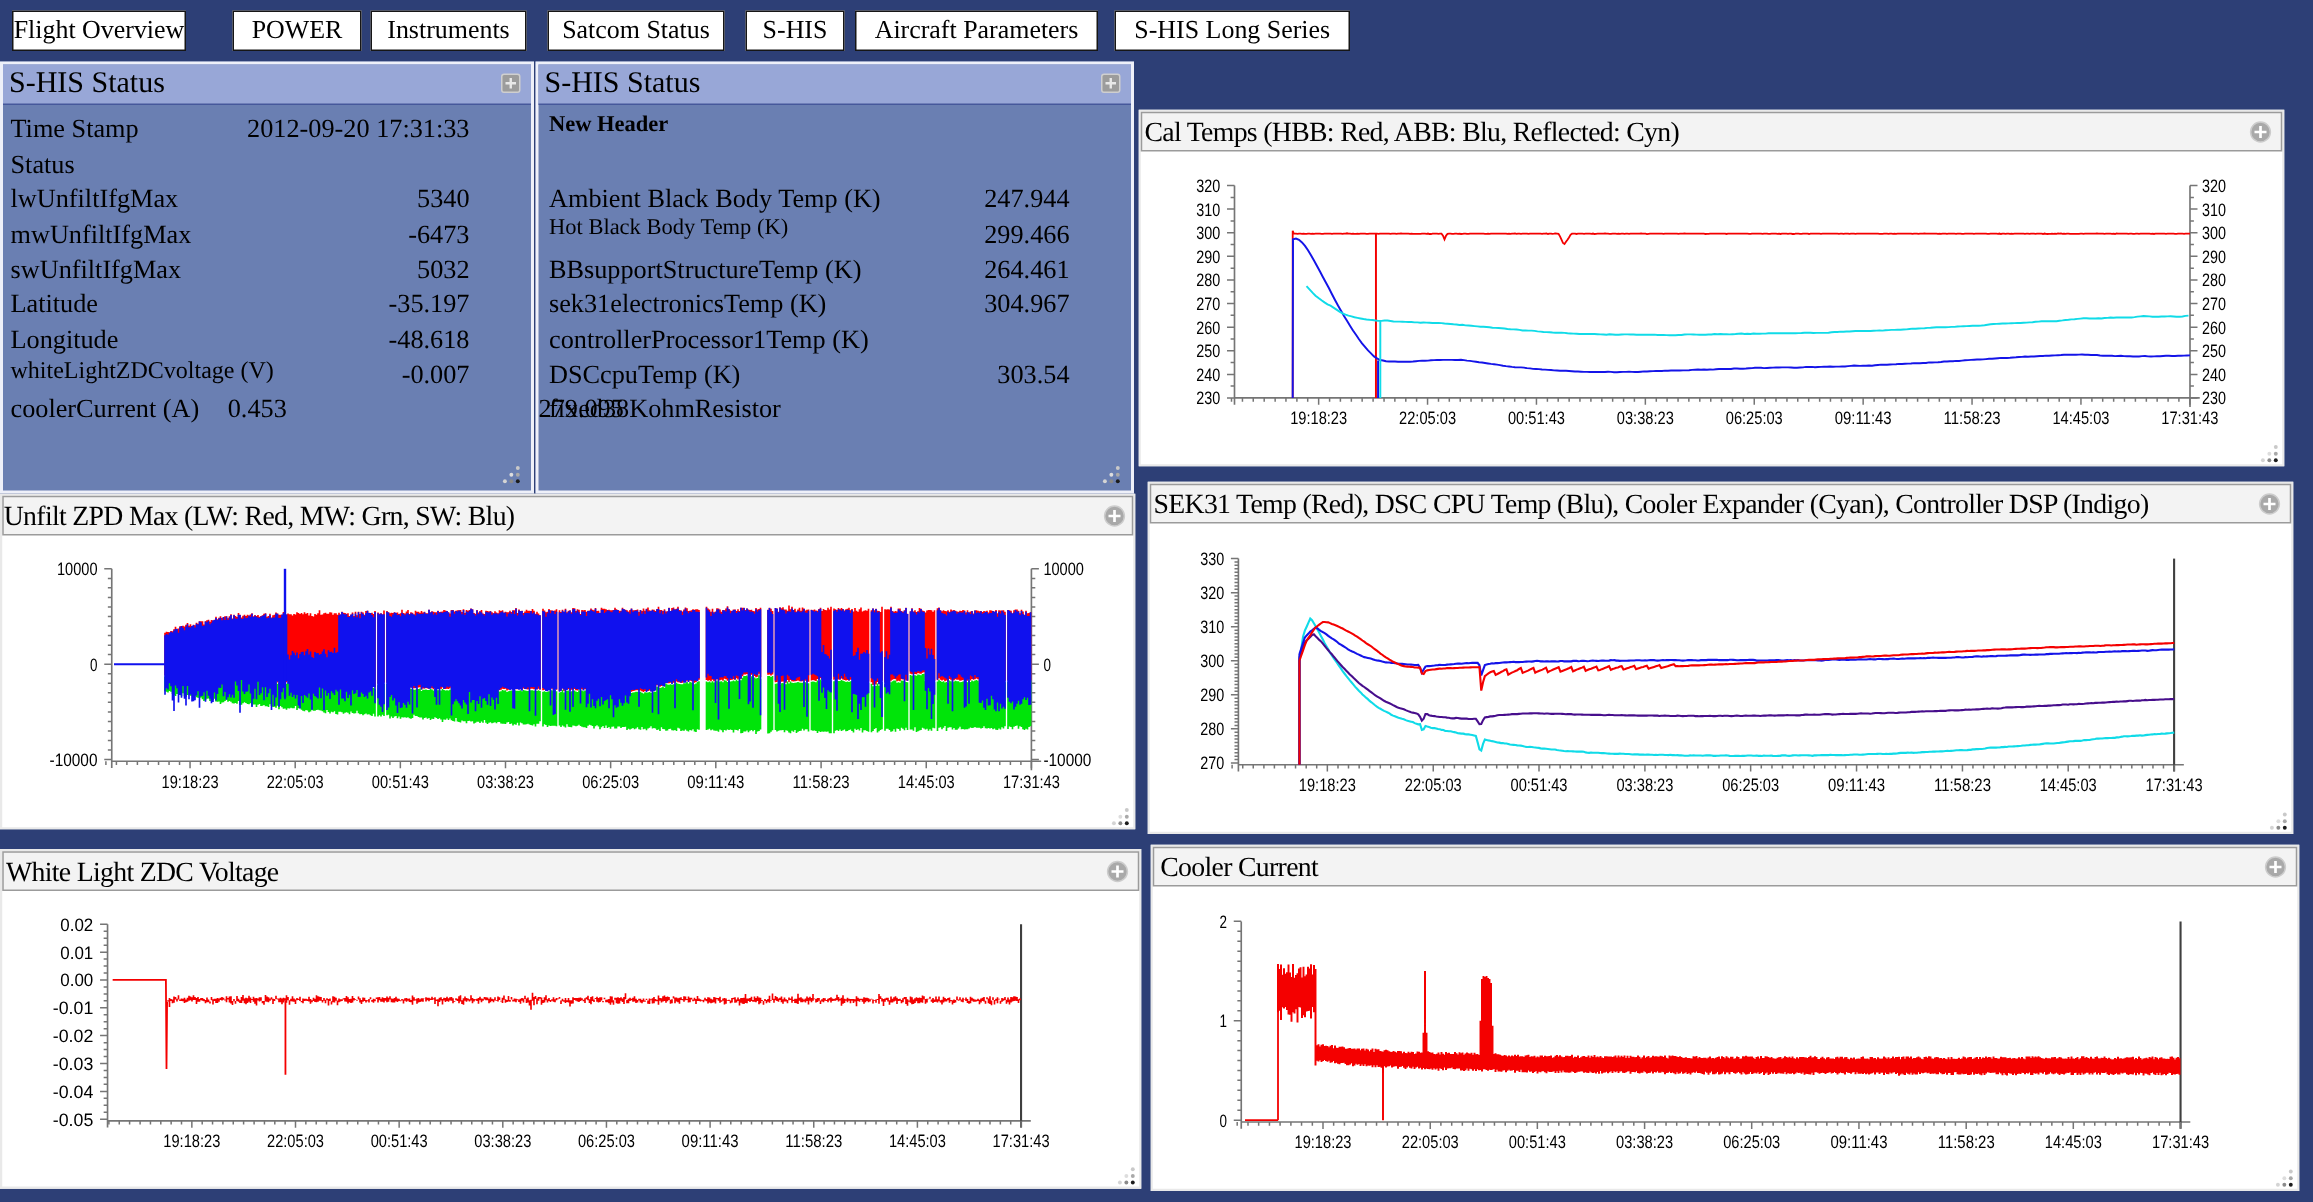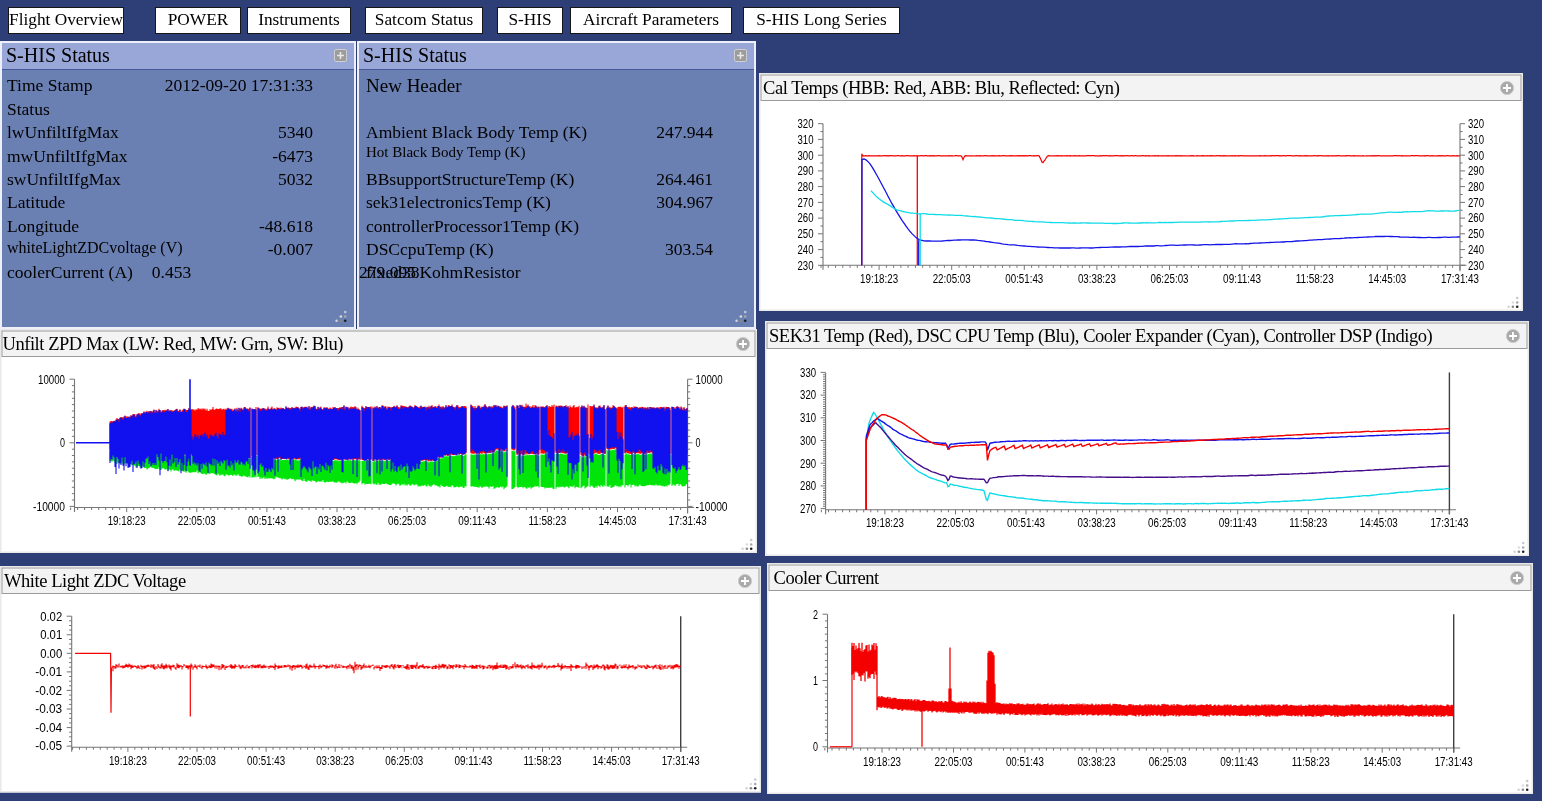--- a/index.html
+++ b/index.html
@@ -24,20 +24,21 @@
     <div style="position:absolute;left:5px;top:32.4px;font-size:17.5px">Time Stamp</div>
     <div style="position:absolute;left:0;top:32.4px;width:311px;text-align:right;font-size:17.5px">2012-09-20 17:31:33</div>
     <div style="position:absolute;left:5px;top:55.8px;font-size:17.5px">Status</div>
     <div style="position:absolute;left:5px;top:79.1px;font-size:17.5px">lwUnfiltIfgMax</div>
     <div style="position:absolute;left:0;top:79.1px;width:311px;text-align:right;font-size:17.5px">5340</div>
     <div style="position:absolute;left:5px;top:102.5px;font-size:17.5px">mwUnfiltIfgMax</div>
     <div style="position:absolute;left:0;top:102.5px;width:311px;text-align:right;font-size:17.5px">-6473</div>
     <div style="position:absolute;left:5px;top:125.8px;font-size:17.5px">swUnfiltIfgMax</div>
     <div style="position:absolute;left:0;top:125.8px;width:311px;text-align:right;font-size:17.5px">5032</div>
     <div style="position:absolute;left:5px;top:149.2px;font-size:17.5px">Latitude</div>
+    <div style="position:absolute;left:0;top:149.2px;width:311px;text-align:right;font-size:17.5px">-35.197</div>
     <div style="position:absolute;left:5px;top:172.5px;font-size:17.5px">Longitude</div>
     <div style="position:absolute;left:0;top:172.5px;width:311px;text-align:right;font-size:17.5px">-48.618</div>
     <div style="position:absolute;left:5px;top:195.9px;font-size:16px">whiteLightZDCvoltage (V)</div>
     <div style="position:absolute;left:0;top:195.9px;width:311px;text-align:right;font-size:17.5px">-0.007</div>
     <div style="position:absolute;left:5px;top:219.2px;font-size:17.5px">coolerCurrent (A)</div>
     <div style="position:absolute;left:14px;top:219.2px;width:311px;text-align:center;font-size:17.5px">0.453</div>
     <div style="position:absolute;right:3px;bottom:2px;width:17px;height:16px"><svg width="17" height="16" viewBox="0 0 17 16">
         <circle cx="11.2" cy="3.0" r="1.3" fill="#c9c9c9"></circle>
         <circle cx="6.9" cy="7.5" r="1.3" fill="#dddddd"></circle>
         <circle cx="11.2" cy="7.5" r="1.3" fill="#a9a9a9"></circle>
@@ -48,24 +49,25 @@
   </div>
 <div style="position:absolute;left:357px;top:41px;width:399px;height:288px;background:#6a7fb2;border:2px solid #eef0f9;box-sizing:border-box">
     <div style="position:absolute;left:0;top:0;right:0;height:26px;background:#98a7d7;border-bottom:1px solid #46589b">
       <div style="font-size:20px;padding:1px 0 0 4px">S-HIS Status</div>
     </div>
     <div style="position:absolute;right:7px;top:6px;width:13px;height:13px;background:#9c9c9c;border:1px solid #cfcfcf;border-radius:2px;box-sizing:border-box">
       <svg width="11" height="11" viewBox="0 0 11 11" style="display:block">
         <path d="M2 5.5H9M5.5 2V9" stroke="#e8e8e8" stroke-width="1.6"></path>
       </svg>
     </div>
-    <div style="position:absolute;left:7px;top:32.4px;font-weight:normal;font-size:19px">New Header</div>
+    <div style="position:absolute;left:7px;top:32.4px;font-weight:bold;font-size:15px">New Header</div>
     <div style="position:absolute;left:7px;top:79.1px;font-size:17.5px">Ambient Black Body Temp (K)</div>
     <div style="position:absolute;left:0;top:79.1px;width:354px;text-align:right;font-size:17.5px">247.944</div>
     <div style="position:absolute;left:7px;top:101px;font-size:15px">Hot Black Body Temp (K)</div>
+    <div style="position:absolute;left:0;top:102.5px;width:354px;text-align:right;font-size:17.5px">299.466</div>
     <div style="position:absolute;left:7px;top:125.8px;font-size:17.5px">BBsupportStructureTemp (K)</div>
     <div style="position:absolute;left:0;top:125.8px;width:354px;text-align:right;font-size:17.5px">264.461</div>
     <div style="position:absolute;left:7px;top:149.2px;font-size:17.5px">sek31electronicsTemp (K)</div>
     <div style="position:absolute;left:0;top:149.2px;width:354px;text-align:right;font-size:17.5px">304.967</div>
     <div style="position:absolute;left:7px;top:172.5px;font-size:17.5px">controllerProcessor1Temp (K)</div>
     <div style="position:absolute;left:7px;top:195.9px;font-size:17.5px">DSCcpuTemp (K)</div>
     <div style="position:absolute;left:0;top:195.9px;width:354px;text-align:right;font-size:17.5px">303.54</div>
     <div style="position:absolute;left:7px;top:219.2px;font-size:17.5px">fixed38KohmResistor</div>
     <div style="position:absolute;left:0;top:219.2px;width:354px;font-size:17.5px">279.095</div>
     <div style="position:absolute;right:3px;bottom:2px;width:17px;height:16px"><svg width="17" height="16" viewBox="0 0 17 16">

